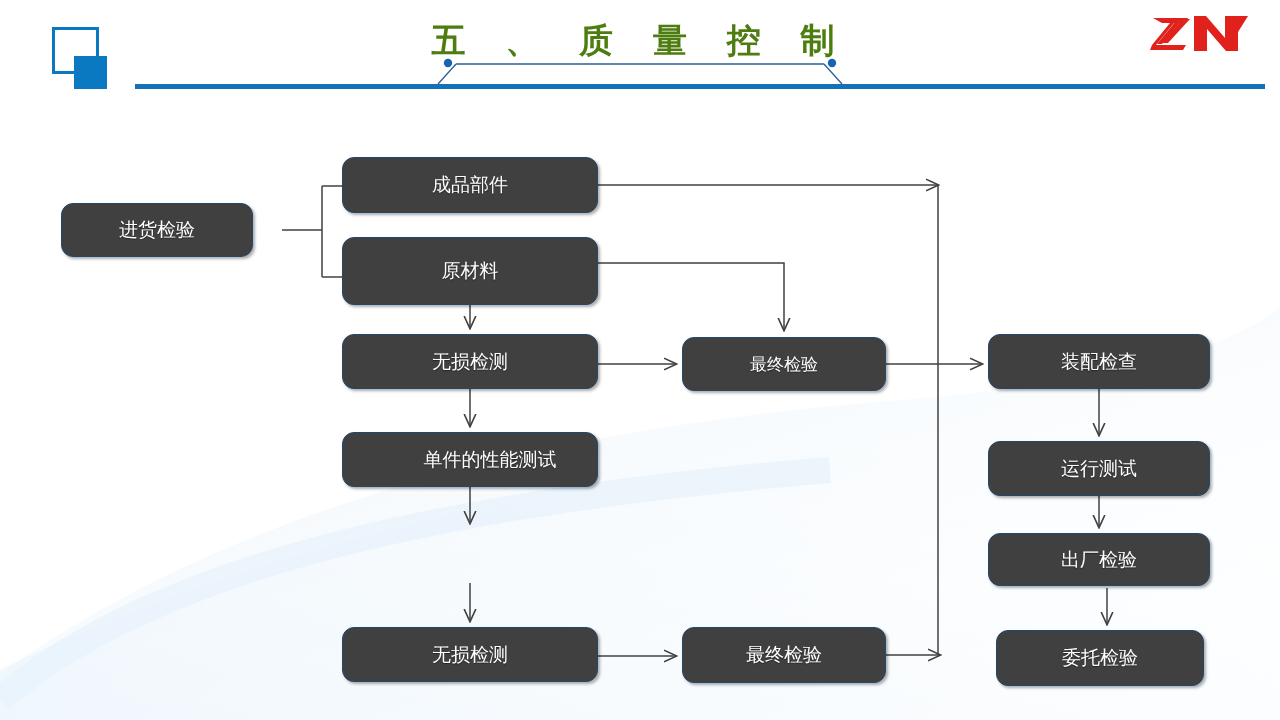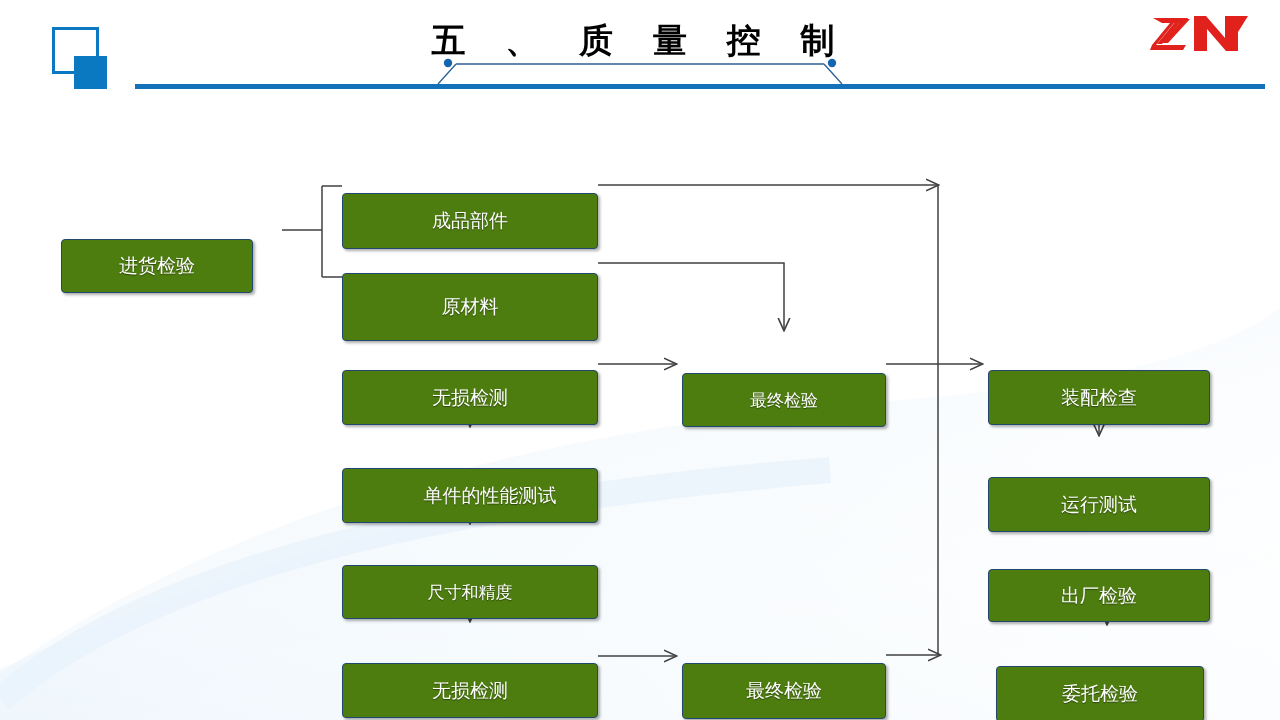--- a/index.html
+++ b/index.html
@@ -68,53 +68,52 @@
   }
   #page-title {
     position: absolute;
     left: 0;
     top: 18px;
     width: 1280px;
     text-align: center;
     font-size: 34px;
     font-weight: bold;
     letter-spacing: 14px;
-    color: #000000;
+    color: #4d7c0f;
     font-family: "DejaVu Sans", "Liberation Sans", sans-serif;
   }
   #brand-logo {
     position: absolute;
     right: 30px;
     top: 12px;
     width: 100px;
     height: 44px;
   }
   
   #flow {
     position: absolute;
     left: 0; top: 0;
     width: 1280px; height: 720px;
   }
   .node {
     position: absolute;
-    background: #4d7c0f;
+    background: #404040;
     border: 1px solid #21486F;
-    border-radius: 4px;
+    border-radius: 12px;
     box-shadow: 2px 2px 3px rgba(0,0,0,0.32);
     color: #ffffff;
     display: flex;
     align-items: center;
     justify-content: center;
     text-align: center;
     font-size: 19px;
     font-family: "DejaVu Sans", "Liberation Sans", sans-serif;
     text-shadow: 0 1px 1px rgba(0,0,0,0.45);
     box-sizing: border-box;
     user-select: none;
-    margin-top: 36px;
   }
   .node.sm { font-size: 17px; }
   svg.edges {
     position: absolute;
     left: 0; top: 0;
     width: 1280px; height: 720px;
     pointer-events: none;
   }
 </style>
 </head>
@@ -210,21 +209,20 @@
         <path d="M 1099 496 L 1099 527" marker-end="url(#arw)"></path>
         <path d="M 1107 588 L 1107 624" marker-end="url(#arw)"></path>
       </g>
     </svg>
 
     <div class="node" style="left:61px;  top:203px; width:192px; height:54px;">进货检验</div>
     <div class="node" style="left:342px; top:157px; width:256px; height:56px;">成品部件</div>
     <div class="node" style="left:342px; top:237px; width:256px; height:68px;">原材料</div>
     <div class="node" style="left:342px; top:334px; width:256px; height:55px;">无损检测</div>
     <div class="node" style="left:342px; top:432px; width:256px; height:55px;padding-left:40px;">单件的性能测试</div>
-    <div class="node sm" style="left:342px; top:529px; width:256px; height:54px;">尺寸和精度</div>
     <div class="node" style="left:342px; top:627px; width:256px; height:55px;">无损检测</div>
     <div class="node sm" style="left:682px; top:337px; width:204px; height:54px;">最终检验</div>
     <div class="node" style="left:682px; top:627px; width:204px; height:56px;">最终检验</div>
     <div class="node" style="left:988px; top:334px; width:222px; height:55px;">装配检查</div>
     <div class="node" style="left:988px; top:441px; width:222px; height:55px;font-family:Liberation Serif, serif;">运行测试</div>
     <div class="node" style="left:988px; top:533px; width:222px; height:53px;">出厂检验</div>
     <div class="node" style="left:996px; top:630px; width:208px; height:56px;">委托检验</div>
 
   </div>
 </div>

